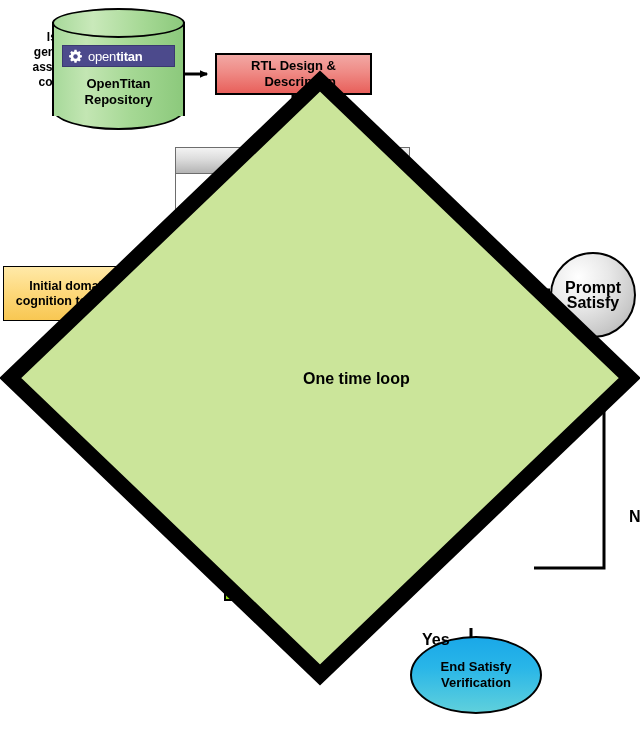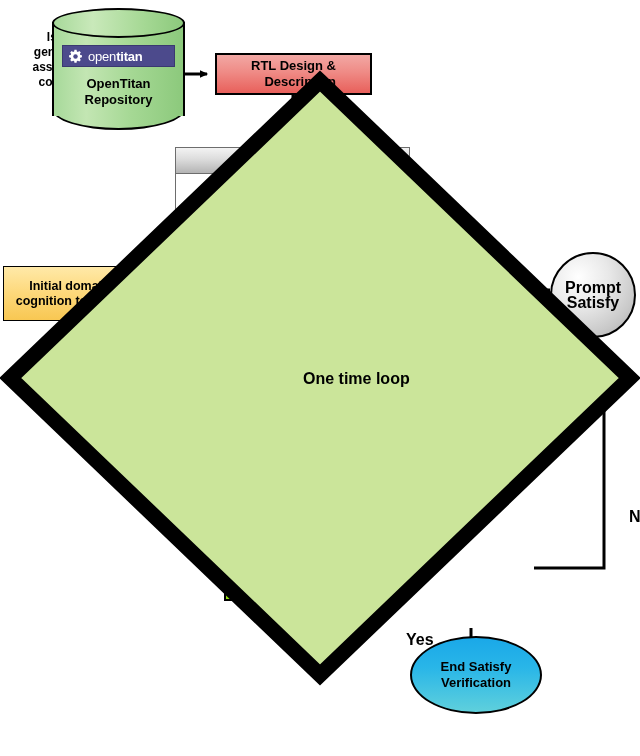--- a/index.html
+++ b/index.html
@@ -88,21 +88,21 @@
 
   
   #endnode{left:410px;top:636px;width:132px;height:78px;border-radius:50%;
       background:linear-gradient(180deg,#1aa8e8 0%,#29b6e8 40%,#5fd0dc 100%);
       border:2px solid #000;font-size:13px;line-height:16px;}
 
   
   .edgelabel{position:absolute;font-size:16px;font-weight:bold;color:#000;white-space:nowrap;}
   #lbl-loop{left:303px;top:370px;}
   #lbl-no{left:613px;top:508px;padding-left:16px;}
-  #lbl-yes{left:406px;top:631px;}
+  #lbl-yes{left:422px;top:631px;}
 
   #edges{position:absolute;left:0;top:0;width:640px;height:756px;pointer-events:none;}
 </style>
 </head>
 <body>
 
 <div id="stage">
 
   <svg id="edges" viewBox="0 0 640 756">
     <defs>

